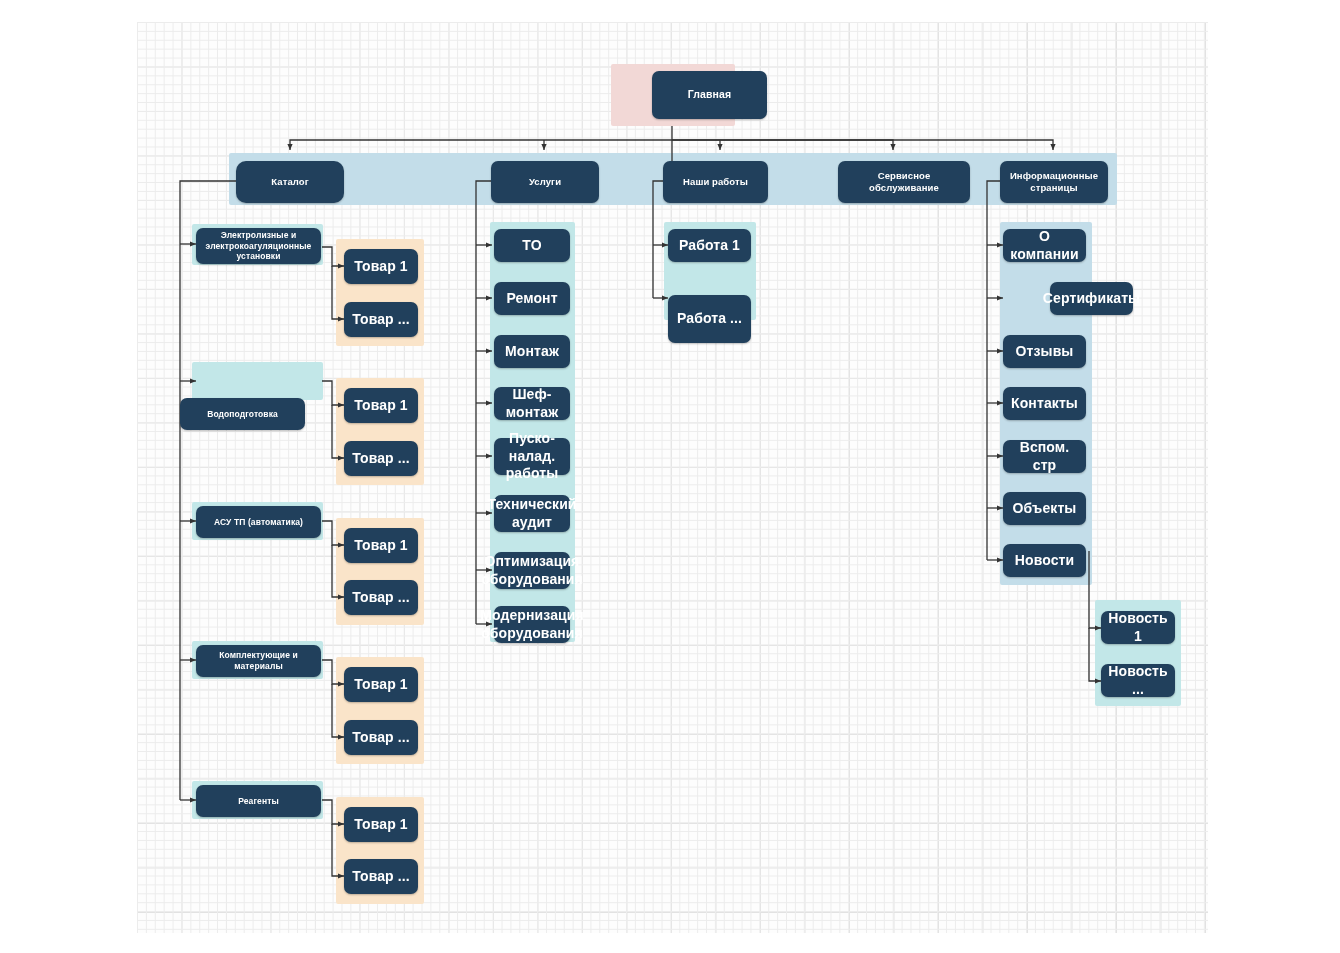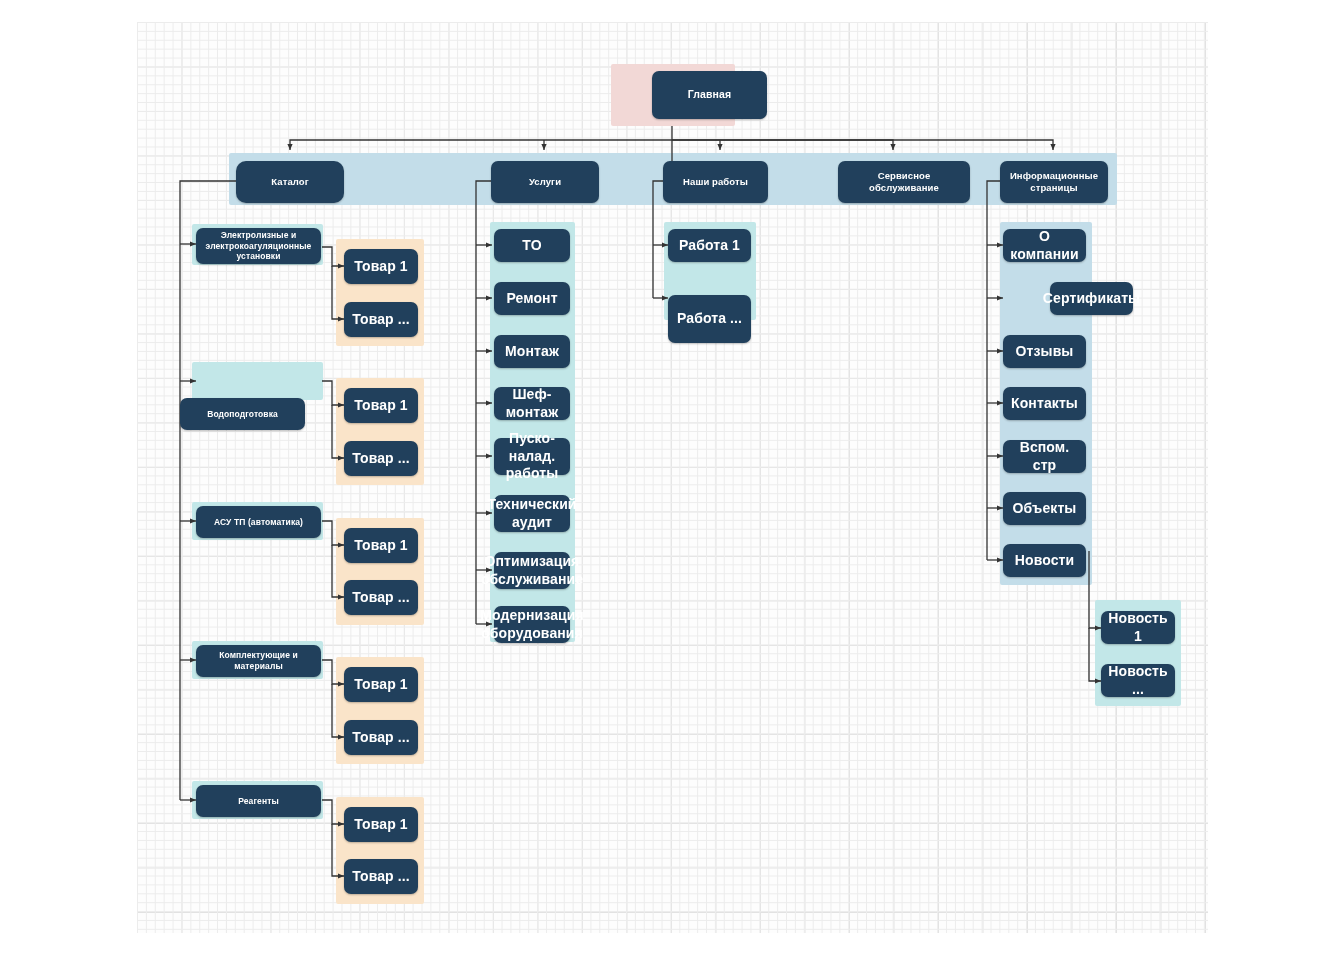--- a/index.html
+++ b/index.html
@@ -210,21 +210,21 @@
 
   <div class="node sz-leaf" style="left:344px;top:807px;width:74px;height:35px;">Товар 1</div>
   <div class="node sz-leaf" style="left:344px;top:859px;width:74px;height:35px;">Товар ...</div>
 
   <div class="node sz-leaf" style="left:494px;top:229px;width:76px;height:33px;">ТО</div>
   <div class="node sz-leaf" style="left:494px;top:282px;width:76px;height:33px;">Ремонт</div>
   <div class="node sz-leaf" style="left:494px;top:335px;width:76px;height:33px;text-align:right;">Монтаж</div>
   <div class="node sz-leaf" style="left:494px;top:387px;width:76px;height:33px;">Шеф-монтаж</div>
   <div class="node sz-leaf" style="left:494px;top:438px;width:76px;height:37px;">Пуско-налад. работы</div>
   <div class="node sz-leaf" style="left:494px;top:495px;width:76px;height:37px;">Технический аудит</div>
-  <div class="node sz-leaf" style="left:494px;top:552px;width:76px;height:37px;">Оптимизация обслуживание</div>
+  <div class="node sz-leaf" style="left:494px;top:552px;width:76px;height:37px;">Оптимизация оборудования</div>
   <div class="node sz-leaf" style="left:494px;top:606px;width:76px;height:37px;">Модернизация оборудования</div>
 
   <div class="node sz-leaf" style="left:668px;top:229px;width:83px;height:33px;">Работа 1</div>
   <div class="node sz-leaf" style="left:668px;top:282px;width:83px;height:48px;margin-top:13px;">Работа ...</div>
 
   <div class="node sz-leaf" style="left:1003px;top:229px;width:83px;height:33px;">О компании</div>
   <div class="node sz-leaf" style="left:1050px;top:282px;width:83px;height:33px;">Сертификаты</div>
   <div class="node sz-leaf" style="left:1003px;top:335px;width:83px;height:33px;">Отзывы</div>
   <div class="node sz-leaf" style="left:1003px;top:387px;width:83px;height:33px;">Контакты</div>
   <div class="node sz-leaf" style="left:1003px;top:440px;width:83px;height:33px;">Вспом. стр</div>

